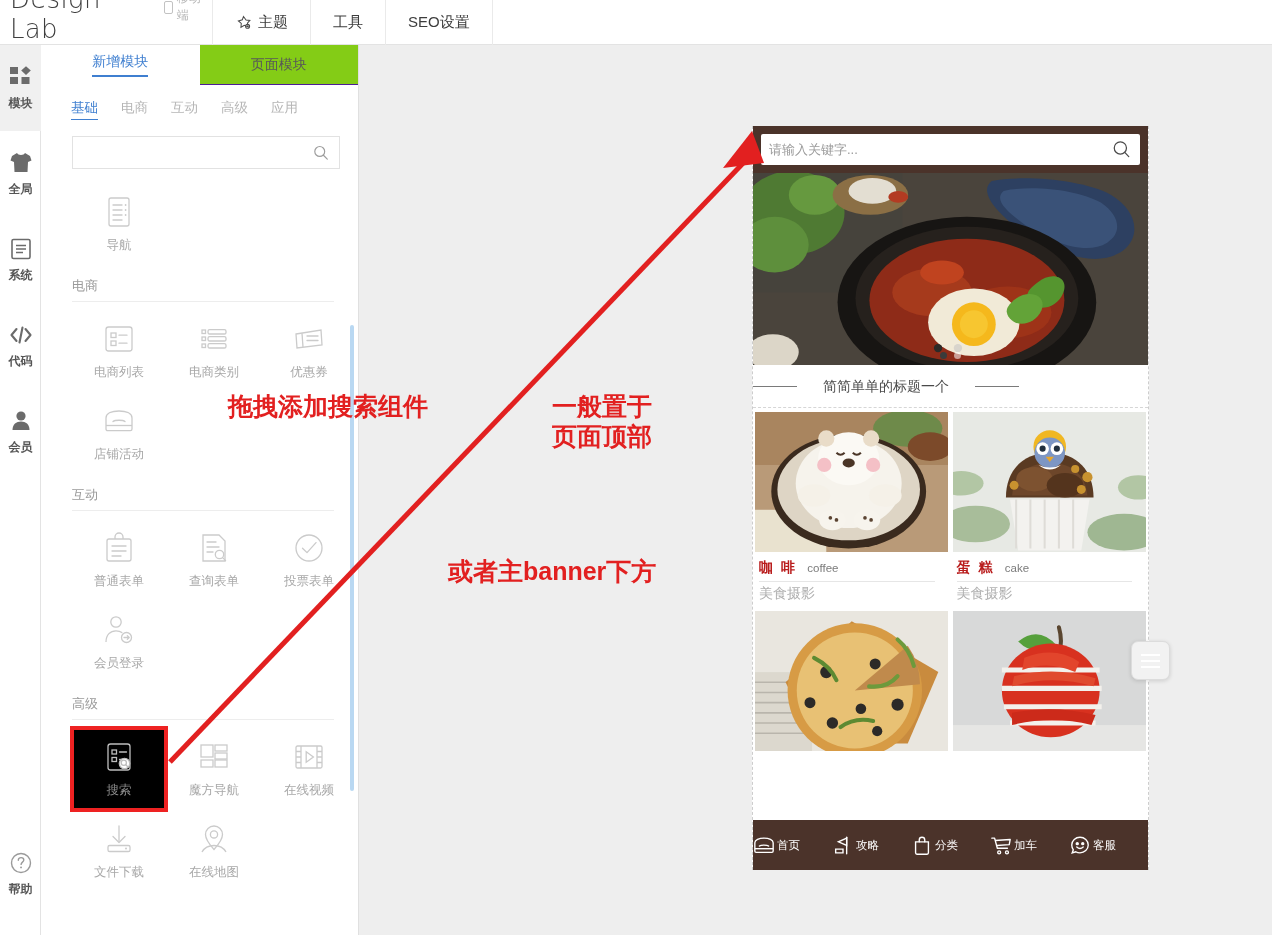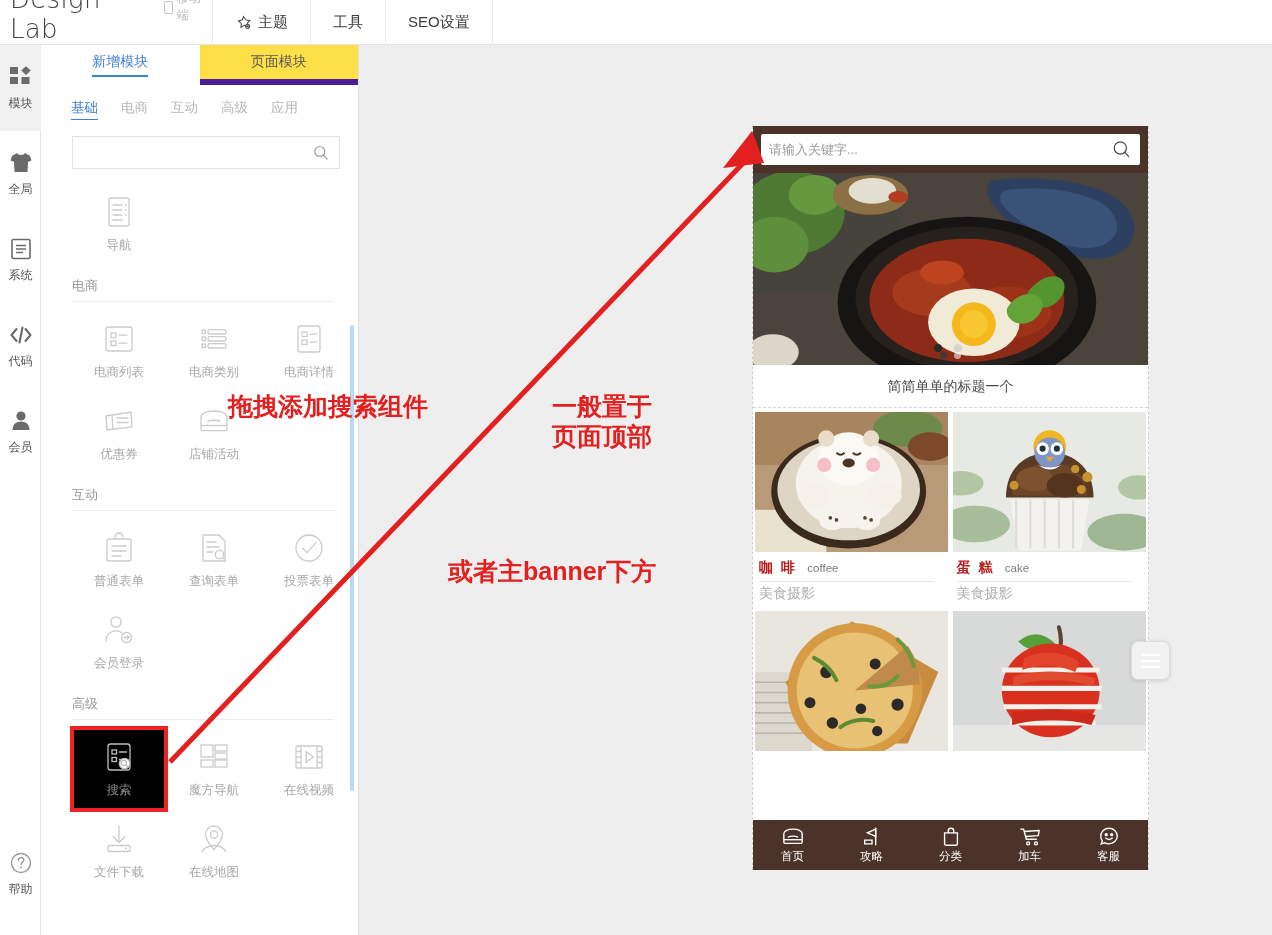--- a/index.html
+++ b/index.html
@@ -39,36 +39,37 @@
 
   
   .rail {
     position: absolute; left: 0; top: 45px; width: 41px; height: 890px;
     background: #ffffff; border-right: 1px solid #e3e3e3;
   }
   .rail-item {
     width: 41px; height: 86px; display: flex; flex-direction: column;
     align-items: center; justify-content: center; gap: 5px; cursor: pointer;
     color: #6b6b6b;
+    font-weight: bold;
   }
   .rail-item.active { background: #f0f0f0; }
   .rail-label { font-size: 12px; color: #555; }
   .rail-ic { width: 26px; height: 26px; display: block; }
   .rail-bottom { position: absolute; left: 0; bottom: 18px; width: 41px; }
 
   
   .panel {
     position: absolute; left: 41px; top: 45px; width: 318px; height: 890px;
     background: #ffffff; border-right: 1px solid #e0e0e0;
   }
   .panel-tabs { display: flex; height: 40px; justify-content: flex-end; }
   .ptab {
     flex: 1; display: flex; align-items: center; justify-content: center;
     font-size: 14px; cursor: pointer; color: #585858;
-    background: #fde047; border-bottom: 6px solid #4c1d95;
+    background: #84cc16; border-bottom: 1px solid #4c1d95;
   }
   .ptab.active { background: #ffffff; color: #3f7fd0; border-bottom: 1px solid #fff; }
   .ptab.active .ul { border-bottom: 2px solid #3f7fd0; padding-bottom: 4px; }
 
   .cat-row { display: flex; gap: 23px; padding: 14px 30px 10px 30px; }
   .cat {
     font-size: 13.5px; color: #b6b6b6; cursor: pointer; padding-bottom: 2px;
   }
   .cat.active { color: #3f7fd0; border-bottom: 1px solid #3f7fd0; }
 
@@ -127,41 +128,40 @@
   }
   .ph-searchfield .ph-ph { flex: 1; font-size: 13px; color: #9b9b9b; }
   .ph-mag { width: 21px; height: 21px; color: #555; }
 
   .ph-banner { position: relative; height: 193px; overflow: hidden; }
   .dots { position: absolute; left: 0; bottom: 7px; width: 100%; display: flex; justify-content: center; gap: 7px; }
   .dot { width: 7px; height: 7px; border-radius: 50%; background: rgba(255,255,255,.55); }
   .dot.on { background: #3b3b3b; }
 
   .ph-sectiontitle {
-    height: 42px; display: flex; align-items: center; justify-content: center; gap: 26px;
+    height: 42px; display: flex; align-items: center; gap: 26px;
     border-bottom: 1px dashed #d6d6d6;
-    flex-direction: column;
   }
   .ph-sectiontitle .line { width: 44px; height: 1px; background: #7a7a7a; }
   .ph-sectiontitle .tx { font-size: 14px; color: #4a4a4a; }
 
   .ph-cards { display: grid; grid-template-columns: 1fr 1fr; gap: 4px; padding: 4px 2px; }
   .ph-card { background: #fff; }
   .ph-card .thumb { width: 100%; height: 140px; overflow: hidden; position: relative; }
   .ph-card .cap { padding: 6px 4px 4px 4px; }
   .ph-card .cap .t1 { font-size: 14px; color: #b91c1c; font-weight: 700; letter-spacing: 2px; display: inline-block; }
   .ph-card .cap .t2 { font-size: 11.5px; color: #7b7b7b; margin-left: 6px; }
   .ph-card .cap .rule { height: 1px; background: #e6e6e6; margin: 4px 10px 3px 0; }
   .ph-card .cap .t3 { font-size: 14px; color: #b0b0b0; }
 
   .ph-tabbar {
     position: absolute; left: 0; bottom: 0; width: 100%; height: 50px;
     background: #4b332a; display: flex; align-items: center;
   }
-  .ph-tab { flex: 1; display: flex; flex-direction: column; align-items: center; gap: 2px; cursor: pointer; }
+  .ph-tab { flex: 1; display: flex; flex-direction: row; align-items: center; gap: 2px; cursor: pointer; }
   .ph-tab svg { width: 22px; height: 21px; color: #fff; }
   .ph-tab span { font-size: 11.5px; color: #fff; }
 
   .fab {
     position: absolute; right: -22px; top: 515px; width: 39px; height: 39px;
     background: #f2f2f2; border: 1px solid #dcdcdc; border-radius: 7px;
     display: flex; align-items: center; justify-content: center;
     box-shadow: 0 1px 4px rgba(0,0,0,.14); z-index: 9; cursor: pointer;
   }
   .fab i { display: block; width: 19px; height: 2px; background: #fff; box-shadow: 0 6px 0 #fff, 0 -6px 0 #fff; }
@@ -317,30 +317,20 @@
         <div class="mod">
           <svg class="mod-ic" viewBox="0 0 36 36" fill="none" stroke="#cbcbcb" stroke-width="1.3">
             <rect x="6" y="9" width="3.5" height="3.5"></rect>
               <rect x="12" y="8.6" width="18" height="4.4" rx="1.6"></rect>
             <rect x="6" y="16" width="3.5" height="3.5"></rect>
               <rect x="12" y="15.6" width="18" height="4.4" rx="1.6"></rect>
             <rect x="6" y="23" width="3.5" height="3.5"></rect>
               <rect x="12" y="22.6" width="18" height="4.4" rx="1.6"></rect>
           </svg>
           <span class="mod-lb">电商类别</span>
-        </div>
-        <div class="mod">
-          <svg class="mod-ic" viewBox="0 0 36 36" fill="none" stroke="#cbcbcb" stroke-width="1.3">
-            <rect x="7" y="5" width="22" height="26" rx="2.5"></rect>
-            <rect x="11" y="11" width="5" height="4.5"></rect>
-              <path d="M19 13.2h7" stroke-linecap="round"></path>
-            <rect x="11" y="19" width="5" height="4.5"></rect>
-              <path d="M19 21.2h7" stroke-linecap="round"></path>
-          </svg>
-          <span class="mod-lb">电商详情</span>
         </div>
         <div class="mod">
           <svg class="mod-ic" viewBox="0 0 36 36" fill="none" stroke="#cbcbcb" stroke-width="1.3">
             <path d="M5 13 L30 9 L31 24 L6 27 Z"></path>
             <path d="M11 12.4 L12 26"></path>
             <path d="M16 15h11M16 19.5h11" stroke-linecap="round"></path>
           </svg>
           <span class="mod-lb">优惠券</span>
         </div>
         <div class="mod">

